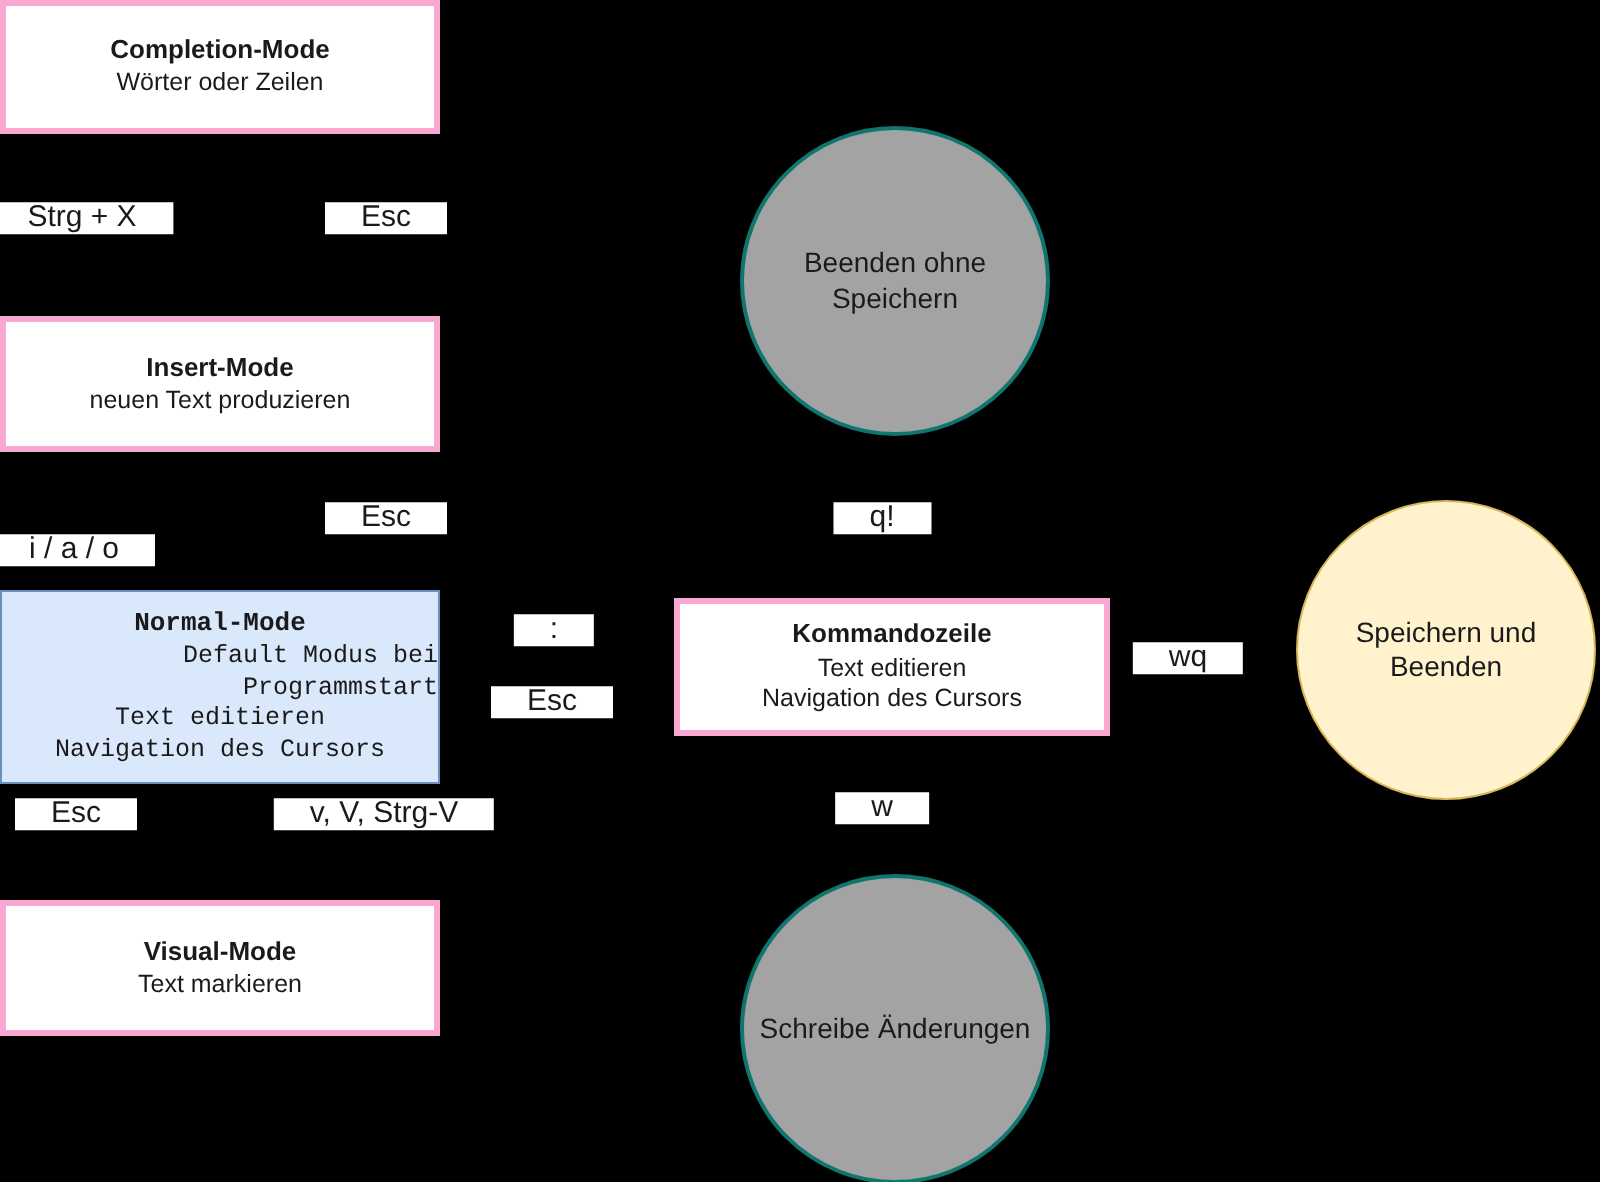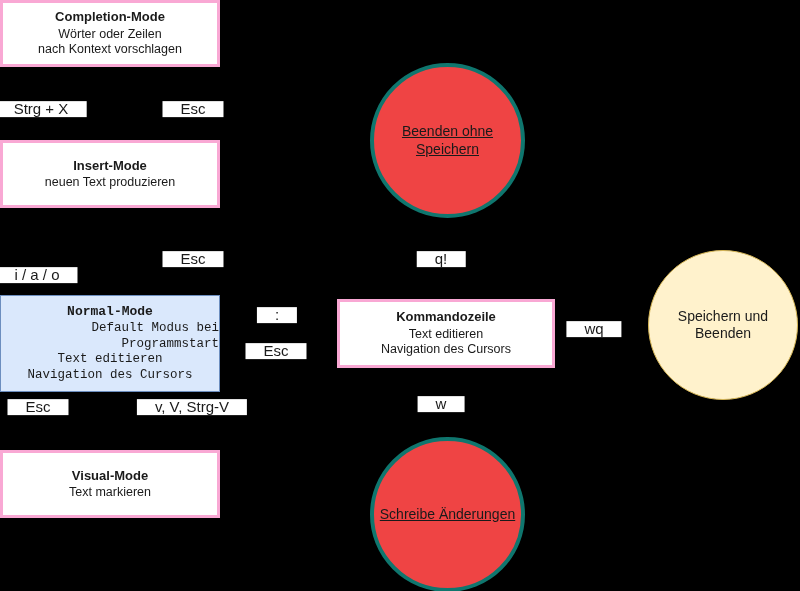--- a/index.html
+++ b/index.html
@@ -37,24 +37,23 @@
   }
   .box {
     background: #ffffff;
     border: 3px solid #f9a8d4;
   }
   .box-normal {
     background: #dae8fc;
     border: 1px solid #6c8ebf;
   }
   .circle {
-    background: #ef4444;
-    border: 4px solid #0f766e;
+    background: #a3a3a3;
+    border: 2px solid #0f766e;
     border-radius: 50%;
-    text-decoration: underline;
   }
   .circle-yellow {
     background: #fff2cc;
     border: 1px solid #d6b656;
     border-radius: 50%;
   }
   .node-title {
     font-weight: bold;
     font-size: 13px;
     margin-bottom: 1px;
@@ -100,24 +99,23 @@
       <path d="M 337 351 L 220 351"></path>
       <path d="M 441 299 L 441 218"></path>
       <path d="M 441 368 L 441 437"></path>
       <path d="M 555 333 L 648 327"></path>
     </g>
   </svg>
 
   <div class="node box" style="left:0px; top:0px; width:220px; height:67px;">
     <div class="node-title">Completion-Mode</div>
     <div class="node-line">Wörter oder Zeilen</div>
-    <div class="node-line">nach Kontext vorschlagen</div>
   </div>
 
-  <div class="node box" style="left:0px; top:140px; width:220px; height:68px;">
+  <div class="node box" style="left:0px; top:158px; width:220px; height:68px;">
     <div class="node-title">Insert-Mode</div>
     <div class="node-line">neuen Text produzieren</div>
   </div>
 
   <div class="node box-normal" style="left:0px; top:295px; width:220px; height:97px;font-family:Liberation Mono, monospace;">
     <div class="node-title">Normal-Mode</div>
     <div class="node-line">Default Modus bei Programmstart</div>
     <div class="node-line">Text editieren</div>
     <div class="node-line">Navigation des Cursors</div>
   </div>

